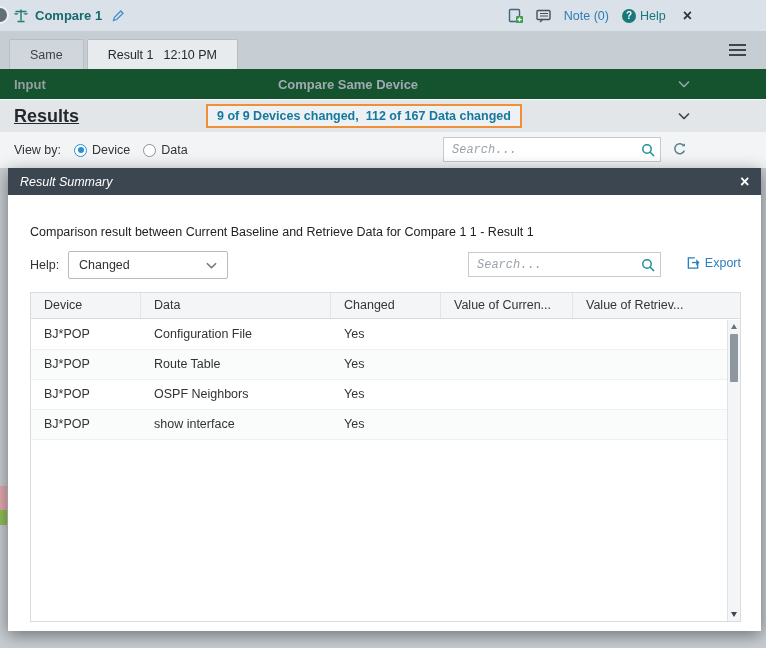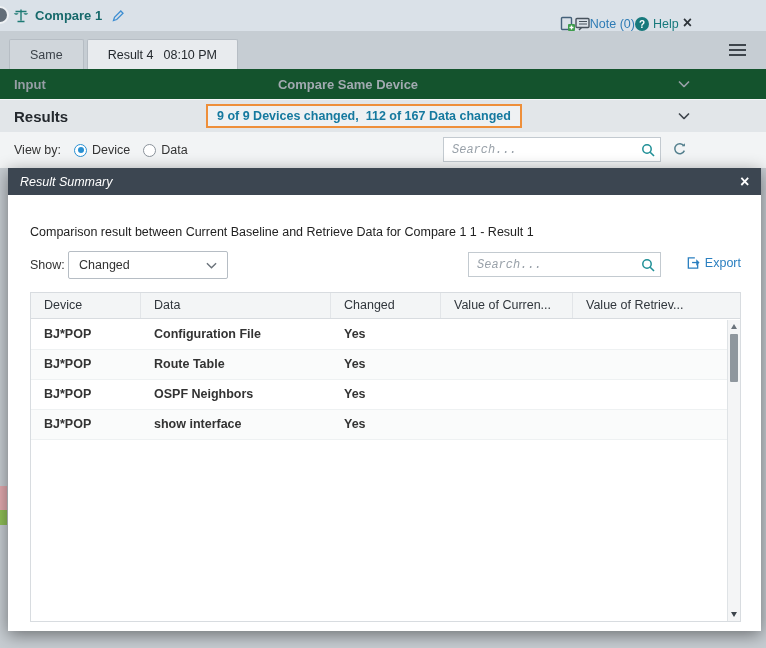--- a/index.html
+++ b/index.html
@@ -12,21 +12,21 @@
   .frag { position:absolute; left:0; width:7px; }
   .frag.pink { top:486px; height:24px; background:#e2a9ae; }
   .frag.green { top:510px; height:15px; background:#8fbf57; }
 
   
   .titlebar { position:absolute; top:0; left:0; width:766px; height:31px; background:#dae1e8; display:flex; align-items:center; padding-left:13px; }
   .knob { position:absolute; left:-9px; top:6px; width:18px; height:18px; border-radius:50%; background:#636e79; border:2px solid #eef1f4; cursor:pointer; }
   .scale-icon { display:flex; align-items:center; }
   .title { color:#17696b; font-weight:bold; font-size:13px; margin-left:6px; }
   .pencil { margin-left:10px; cursor:pointer; display:flex; align-items:center; }
-  .tb-right { position:absolute; right:74px; top:0; height:31px; display:flex; align-items:flex-end; }
+  .tb-right { position:absolute; right:74px; top:0; height:31px; display:flex; align-items:center; gap:13px; }
   .tb-icon { display:flex; align-items:center; cursor:pointer; }
   .note-link { color:#2f7cb5; cursor:pointer; text-decoration:none; }
   .help-wrap { display:flex; align-items:center; gap:4px; color:#17797c; cursor:pointer; }
   .qcircle { width:14px; height:14px; border-radius:50%; background:#17797c; color:#fff; font-size:10px; font-weight:bold; display:flex; align-items:center; justify-content:center; }
   .tb-close { color:#2e343a; font-size:16px; font-weight:bold; line-height:1; margin-left:4px; cursor:pointer; }
 
   
   .tabbar { position:absolute; top:31px; left:0; width:766px; height:38px; background:#c6cdd3; display:flex; align-items:flex-end; padding-left:9px; }
   .tab { height:30px; display:flex; align-items:center; padding:0 20px; color:#3c434a; background:#d0d6db; border:1px solid #b6bdc4; border-bottom:none; border-radius:2px 2px 0 0; margin-right:3px; cursor:pointer; }
   .tab.active { background:#e8ebee; color:#24292e; }
@@ -39,21 +39,21 @@
   .sec-label { margin-left:14px; font-weight:bold; font-size:13px; }
   .chev { position:absolute; right:76px; top:50%; transform:translateY(-50%); display:flex; cursor:pointer; }
   .chev.gray { color:#98a0a7; }
   .chev.dark { color:#3f464d; }
 
   .input-row { top:69px; height:31px; background:#14532d; border-bottom:1px solid #f4f6f7; }
   .input-row .sec-label { color:#969ea5; }
   .center-text { position:absolute; left:0; right:70px; text-align:center; font-weight:bold; font-size:13px; color:#a2aab1; }
 
   .results-row { top:100px; height:32px; background:#e2e6e9; }
-  .results-row .sec-label { color:#24292e; font-size:15px; }
+  .results-row .sec-label { color:#24292e; font-size:18px;text-decoration:underline; }
   .summary-box { position:absolute; left:206px; top:4px; height:24px; border:2px solid #ee8f3a; background:#eef1f3; display:flex; align-items:center; padding:0 9px; font-weight:bold; color:#15799f; cursor:pointer; white-space:pre; }
 
   .view-row { top:132px; height:36px; background:#f2f4f5; }
   .view-label { margin-left:14px; }
   .radio { display:flex; align-items:center; gap:5px; margin-left:13px; cursor:pointer; }
   .rb { width:13px; height:13px; border-radius:50%; border:1px solid #8b939b; background:#fff; position:relative; display:inline-block; }
   .rb.checked { border-color:#2990d2; }
   .rb.checked::after { content:""; position:absolute; left:2.5px; top:2.5px; width:6px; height:6px; border-radius:50%; background:#2990d2; }
 
   .searchbox { display:flex; align-items:center; background:#fff; border:1px solid #c3cad0; height:25px; }
@@ -76,21 +76,21 @@
   .modal-search { position:absolute; left:438px; top:1px; width:193px; }
   .export { position:absolute; right:0; top:5px; display:flex; align-items:center; gap:5px; color:#2a7fc0; cursor:pointer; }
 
   
   .tablewrap { position:absolute; left:22px; top:97px; width:711px; height:330px; border:1px solid #d8dce0; background:#fff; }
   .thead { display:flex; height:26px; background:#f3f5f6; border-bottom:1px solid #d8dce0; }
   .th { color:#30363c; line-height:25px; padding-left:13px; border-right:1px solid #e2e5e8; overflow:hidden; white-space:nowrap; cursor:pointer; }
   .th.c5 { border-right:none; }
   .c1 { width:110px; } .c2 { width:190px; } .c3 { width:110px; } .c4 { width:132px; } .c5 { flex:1; }
   .tbody { position:absolute; top:27px; left:0; right:13px; bottom:0; overflow:hidden; }
-  .tr { display:flex; height:30px; border-bottom:1px solid #eef1f2; background:#fff; cursor:pointer;font-weight:bold; }
+  .tr { display:flex; height:30px; border-bottom:1px solid #eef1f2; background:#fff; cursor:pointer; }
   .tr:nth-child(even) { background:#fafbfb; }
   .td { line-height:29px; padding-left:13px; overflow:hidden; white-space:nowrap; }
   .vscroll { position:absolute; top:27px; right:0; bottom:0; width:13px; background:#f4f5f6; border-left:1px solid #dfe3e6; cursor:pointer; }
   .arrow-up { position:absolute; top:4px; left:3px; width:0; height:0; border-left:3.5px solid transparent; border-right:3.5px solid transparent; border-bottom:5px solid #6a737b; }
   .thumb { position:absolute; top:14px; left:2px; width:8px; height:48px; background:#8f979e; border-radius:1px; }
   .arrow-down { position:absolute; bottom:4px; left:3px; width:0; height:0; border-left:3.5px solid transparent; border-right:3.5px solid transparent; border-top:5px solid #3e454c; }
 </style>
 </head>
 <body>
 
@@ -136,22 +136,22 @@
       </span>
       <span class="tb-close">×</span>
     </div>
   </div>
 
   <div class="tabbar">
     <div class="tab">
       <span>Same</span>
     </div>
     <div class="tab active">
-      <span>Result 4</span>
-      <span class="time">08:10 PM</span>
+      <span>Result 1</span>
+      <span class="time">12:10 PM</span>
     </div>
     <div class="hamburger">
         <i></i>
         <i></i>
         <i></i>
       </div>
   </div>
 
   <div class="sec input-row">
     <span class="sec-label">Input</span>
@@ -202,21 +202,21 @@
 
   <div class="modal">
     <div class="modal-header">
       <span>Result Summary</span>
       <span class="modal-close">×</span>
     </div>
     <div class="modal-body">
       <div class="desc">Comparison result between Current Baseline and Retrieve Data for Compare 1 1 - Result 1</div>
 
       <div class="controls">
-        <span class="show-label">Show:</span>
+        <span class="show-label">Help:</span>
         <div class="select">
           <span>Changed</span>
           <span class="chev2">
             <svg width="11" height="7" viewBox="0 0 12 7">
                 <path d="M1 1l5 5 5-5" fill="none" stroke="currentColor" stroke-width="1.5"></path>
               </svg>
           </span>
         </div>
         <span class="searchbox modal-search">
           <input placeholder="Search..." style="">

